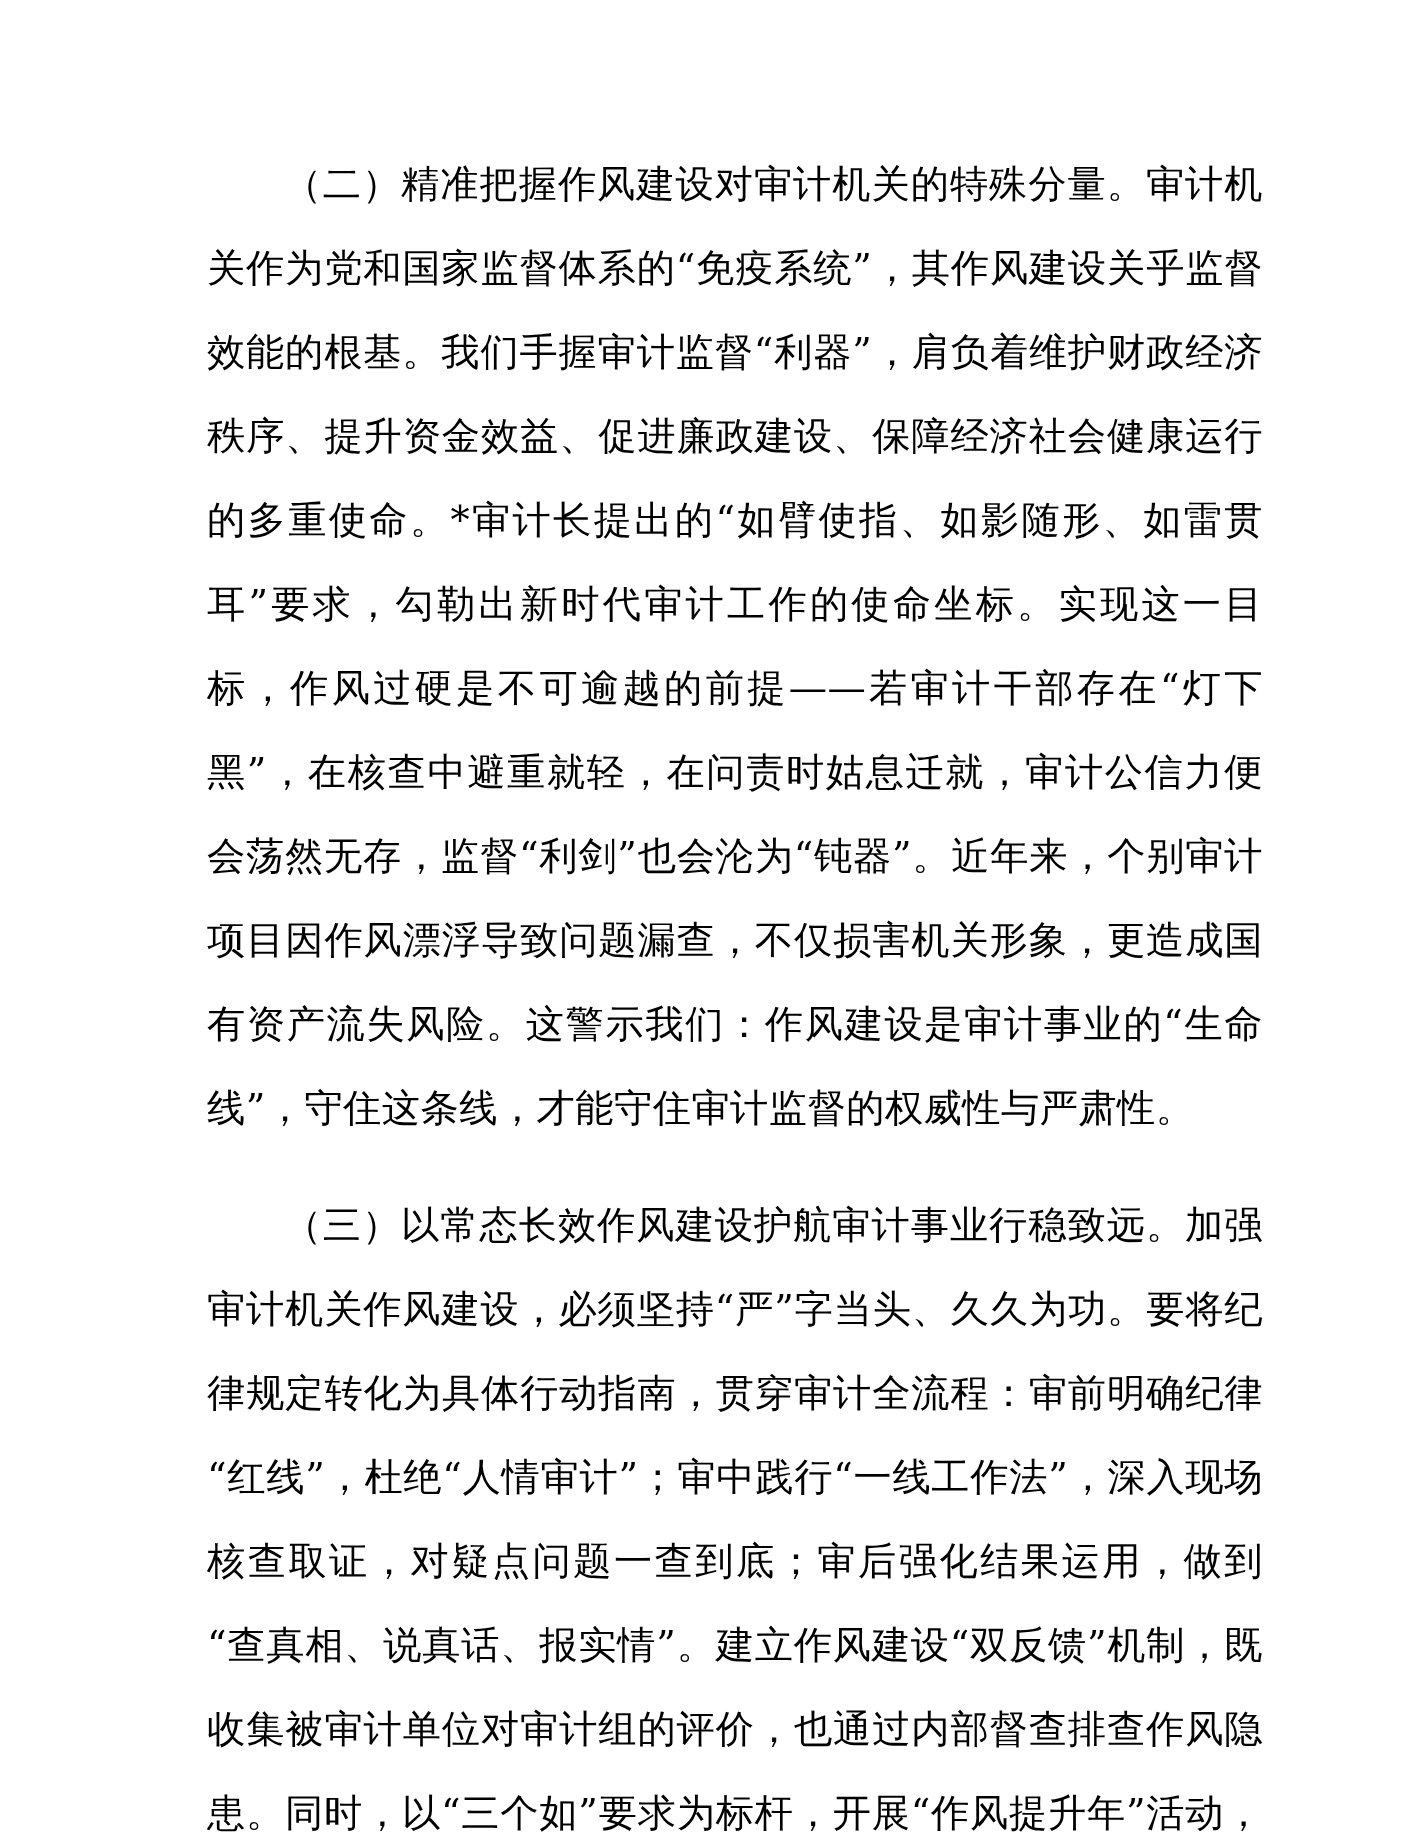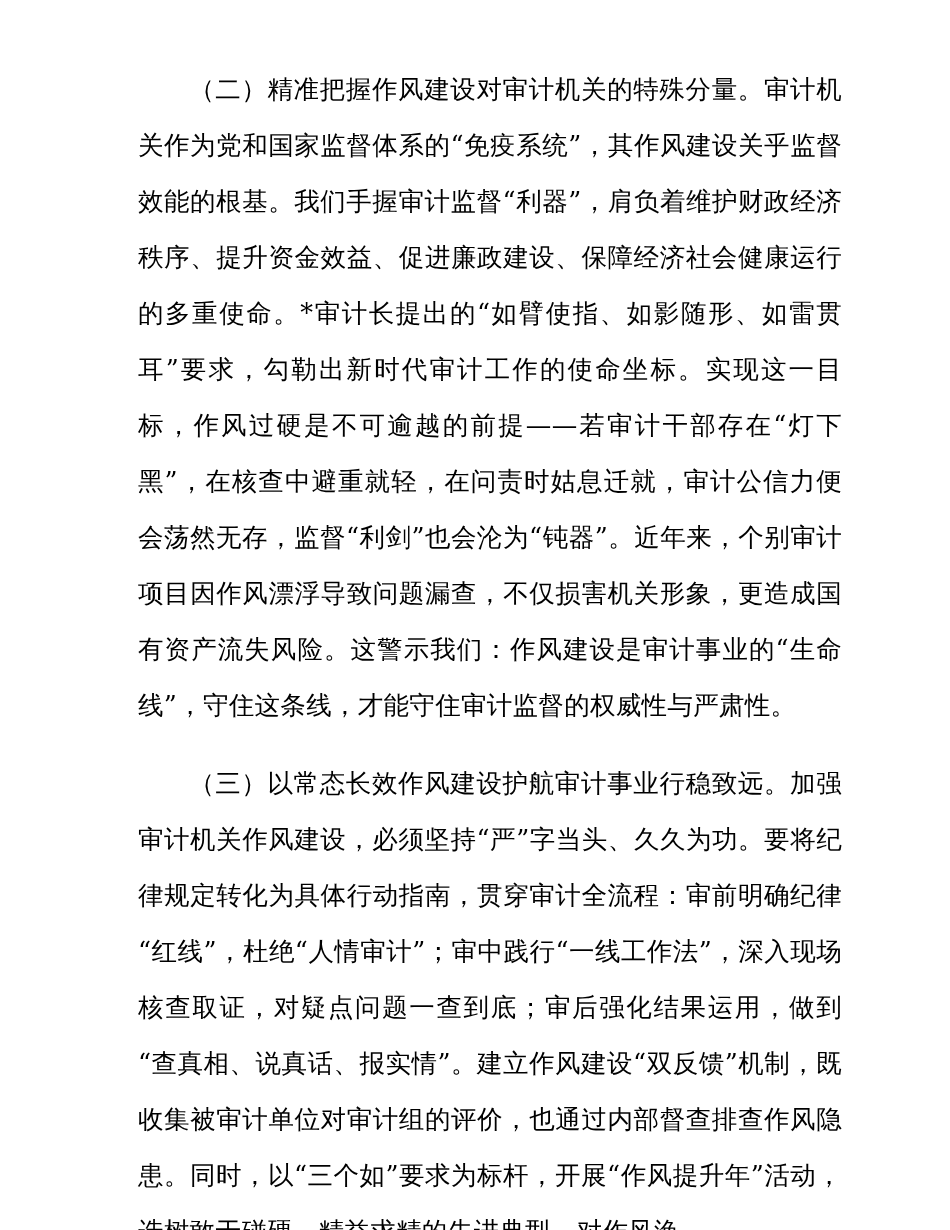--- a/index.html
+++ b/index.html
@@ -12,21 +12,21 @@
     height: 1230px;
     font-family: "DejaVu Serif", "Liberation Serif", serif;
     color: #000000;
     overflow: hidden;
   }
   .page {
     position: relative;
     width: 950px;
     height: 1230px;
     box-sizing: border-box;
-    padding: 61px 108px 40px 138px;
+    padding: 95px 108px 40px 138px;
     background: #ffffff;
   }
   .doc-body {
     font-size: 25.5px;
     line-height: 56px;
     text-align: justify;
     text-justify: inter-ideograph;
     letter-spacing: 0.3px;
   }
   .para {

